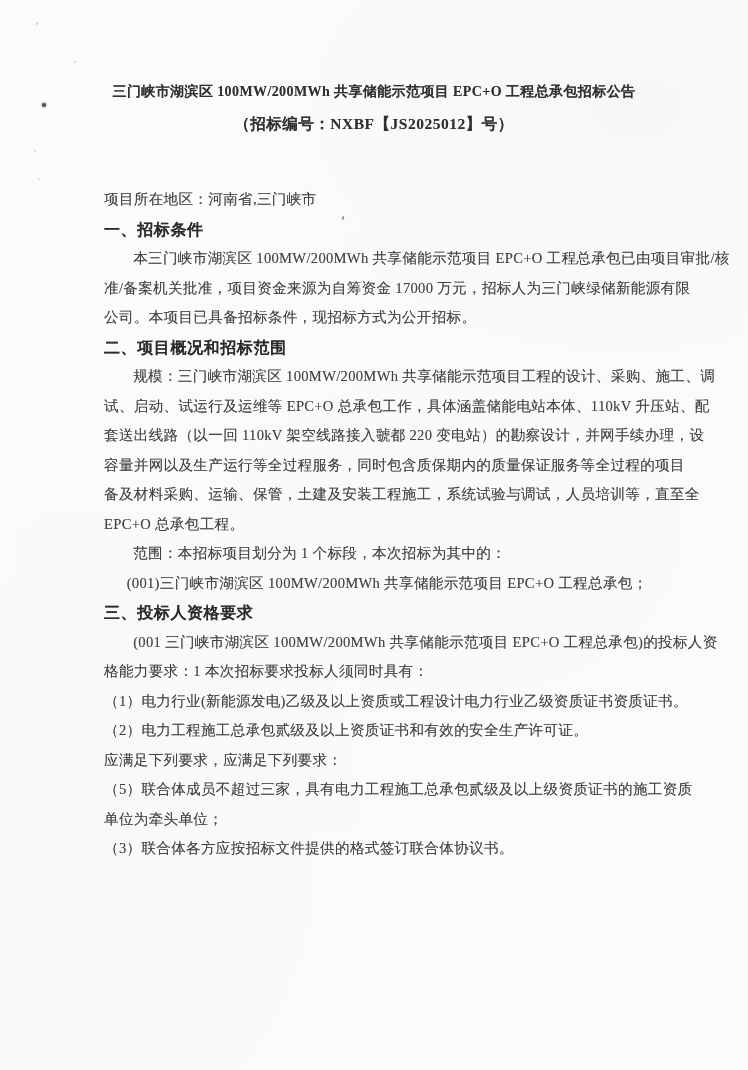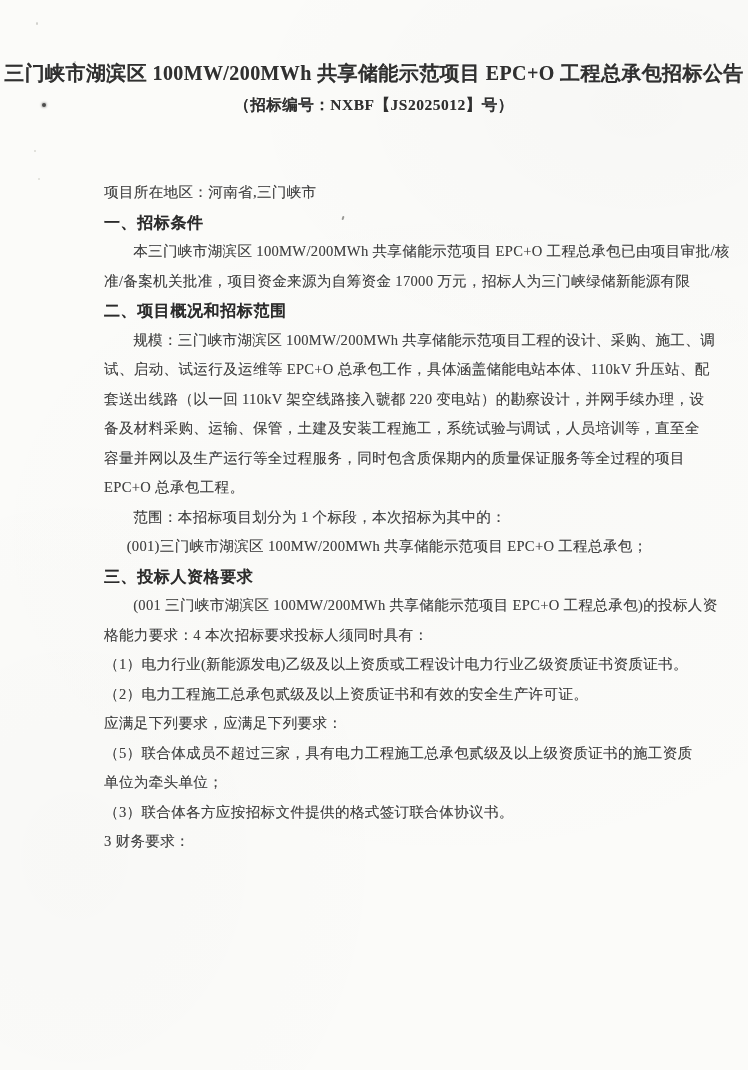--- a/index.html
+++ b/index.html
@@ -17,28 +17,28 @@
       radial-gradient(ellipse 600px 400px at 85% 10%, rgba(0,0,0,0.015), transparent 70%),
       radial-gradient(ellipse 500px 600px at 10% 80%, rgba(0,0,0,0.01), transparent 70%),
       radial-gradient(ellipse 700px 500px at 60% 50%, rgba(120,110,90,0.012), transparent 75%),
       #fbfbf9;
     font-family: "Liberation Serif", "DejaVu Serif", serif;
     color: #414141;
   }
   .content {
     position: absolute;
     left: 104px;
-    top: 16px;
+    top: 4px;
     width: 562px;
     margin-top: 12px;
   }
   .doc-title {
-    padding-top: 57px;
+    padding-top: 76px;
     text-align: center;
-    font-size: 20px;
+    font-size: 14px;
     font-weight: 700;
     line-height: 32px;
     color: #303030;
     letter-spacing: 0.4px;
     text-shadow: 0 0 0.6px rgba(70,70,70,0.5);
   }
   .doc-subtitle {
     text-align: center;
     font-size: 15.5px;
     font-weight: 700;
@@ -93,57 +93,55 @@
   <div class="doc-subtitle">（招标编号：NXBF【JS2025012】号）</div>
 
   <div class="content" style="position: relative;">
 
     <div class="line">项目所在地区：河南省,三门峡市</div>
 
     <div class="heading">一、招标条件</div>
     <div class="para">
         <div class="line indent">本三门峡市湖滨区 100MW/200MWh 共享储能示范项目 EPC+O 工程总承包已由项目审批/核</div>
         <div class="line">准/备案机关批准，项目资金来源为自筹资金 17000 万元，招标人为三门峡绿储新能源有限</div>
+        <div class="line">公司。本项目已具备招标条件，现招标方式为公开招标。</div>
       </div>
 
     <div class="heading">二、项目概况和招标范围</div>
     <div class="para">
         <div class="line indent">规模：三门峡市湖滨区 100MW/200MWh 共享储能示范项目工程的设计、采购、施工、调</div>
         <div class="line">试、启动、试运行及运维等 EPC+O 总承包工作，具体涵盖储能电站本体、110kV 升压站、配</div>
         <div class="line">套送出线路（以一回 110kV 架空线路接入虢都 220 变电站）的勘察设计，并网手续办理，设</div>
+        <div class="line">容量并网以及生产运行等全过程服务，同时包含质保期内的质量保证服务等全过程的项目</div>
         <div class="line">备及材料采购、运输、保管，土建及安装工程施工，系统试验与调试，人员培训等，直至全</div>
-        <div class="line">容量并网以及生产运行等全过程服务，同时包含质保期内的质量保证服务等全过程的项目</div>
         <div class="line">EPC+O 总承包工程。</div>
       </div>
     <div class="para">
         <div class="line indent">范围：本招标项目划分为 1 个标段，本次招标为其中的：</div>
       </div>
     <div class="para indent-sm">
         <div class="line indent">(001)三门峡市湖滨区 100MW/200MWh 共享储能示范项目 EPC+O 工程总承包；</div>
       </div>
 
     <div class="heading">三、投标人资格要求</div>
     <div class="para">
         <div class="line indent">(001 三门峡市湖滨区 100MW/200MWh 共享储能示范项目 EPC+O 工程总承包)的投标人资</div>
-        <div class="line">格能力要求：4 本次招标要求投标人须同时具有：</div>
+        <div class="line">格能力要求：1 本次招标要求投标人须同时具有：</div>
       </div>
     <div class="para">
         <div class="line">（1）电力行业(新能源发电)乙级及以上资质或工程设计电力行业乙级资质证书资质证书。</div>
       </div>
     <div class="para">
         <div class="line">（2）电力工程施工总承包贰级及以上资质证书和有效的安全生产许可证。</div>
       </div>
     <div class="para">
         <div class="line">应满足下列要求，应满足下列要求：</div>
       </div>
     <div class="para">
         <div class="line">（5）联合体成员不超过三家，具有电力工程施工总承包贰级及以上级资质证书的施工资质</div>
         <div class="line">单位为牵头单位；</div>
       </div>
     <div class="para">
         <div class="line">（3）联合体各方应按招标文件提供的格式签订联合体协议书。</div>
       </div>
-    <div class="para">
-        <div class="line">3 财务要求：</div>
-      </div>
 
   </div>
 </div>
 
 </body></html>

